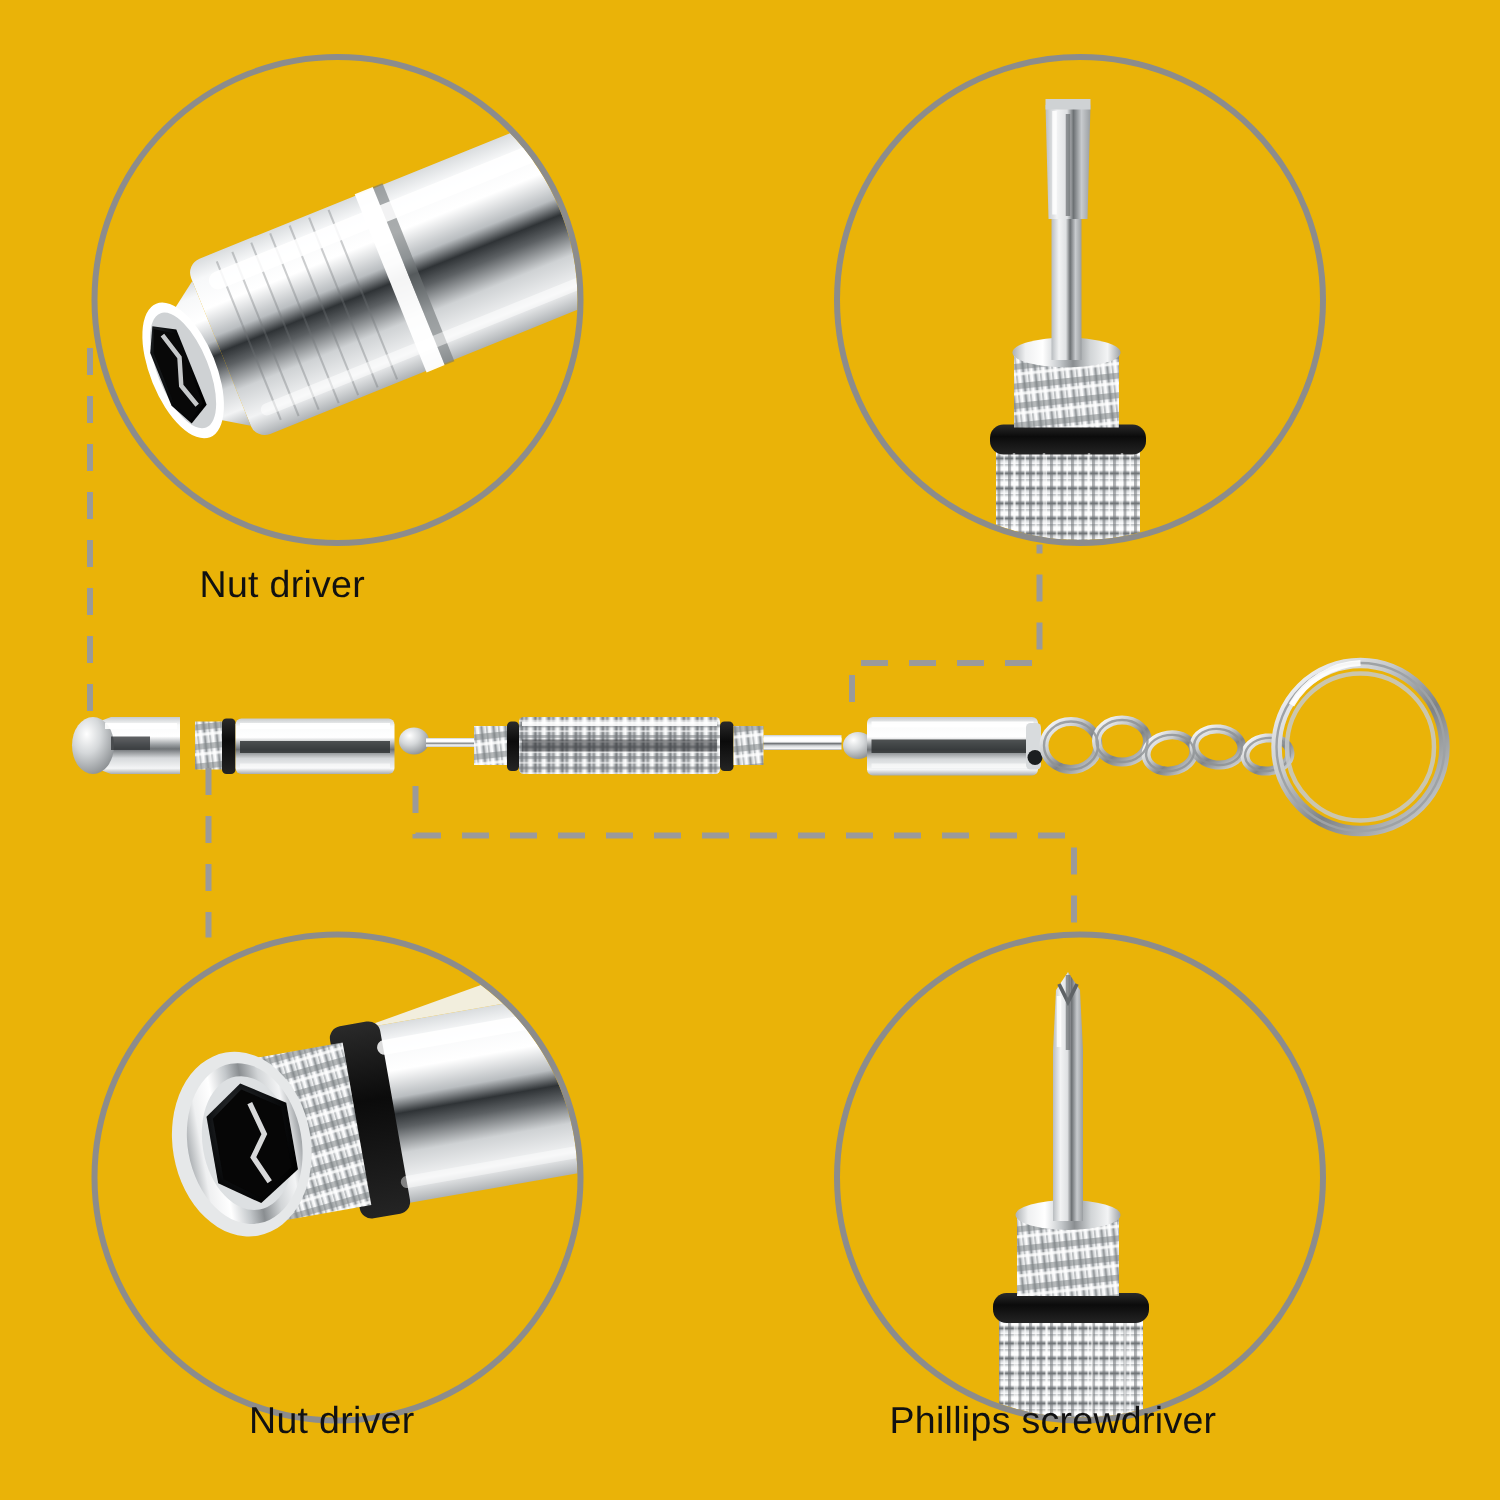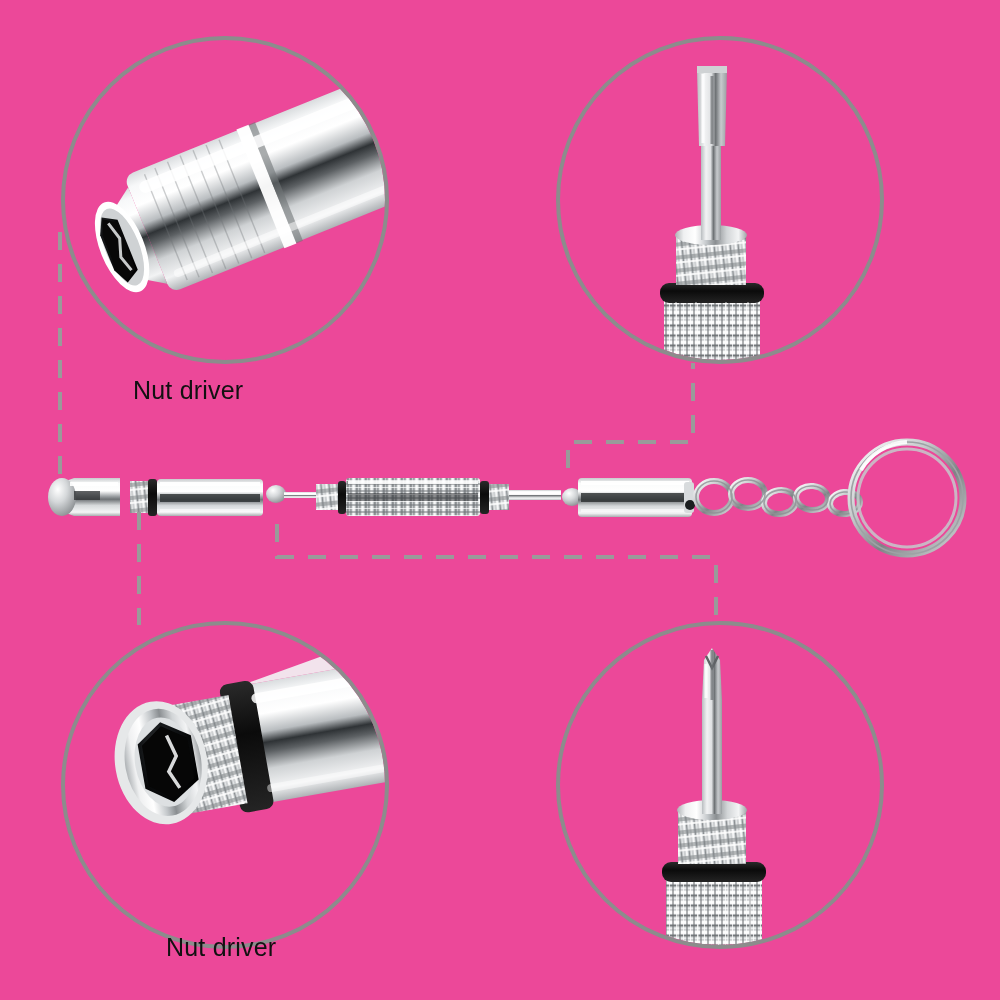--- a/index.html
+++ b/index.html
@@ -1,21 +1,21 @@
 <!DOCTYPE html>
 <html><head>
 <meta charset="utf-8">
 <style>
   html,body{margin:0;padding:0;background:#ffffff;}
   body{
     width:1000px;height:1000px;overflow:hidden;
     font-family:"Liberation Sans", sans-serif;
     background:#ffffff;
   }
-  #stage{position:relative;width:1000px;height:1000px;background:#ec4899;}
+  #stage{position:relative;width:1000px;height:1000px;background:#eab308;}
   .callout-label{
     position:absolute;
     color:#111111;
     font-family:"Liberation Sans", sans-serif;
     font-size:25px;
     font-weight:400;
     letter-spacing:.2px;
     white-space:nowrap;
   }
   #lbl-nut-top{left:133px;top:376px;}
@@ -328,14 +328,15 @@
       <path d="M139 512 L139 625"></path>
       <path d="M277 524 L277 557 L716 557 L716 625"></path>
     </g>
   </svg>
 
   <div class="callout-label" id="lbl-nut-top">Nut driver</div>
 
 
   <div class="callout-label" id="lbl-nut-bottom">Nut driver</div>
 
+  <div class="callout-label" id="lbl-phillips">Phillips screwdriver</div>
 
 </div>
 
 </body></html>

